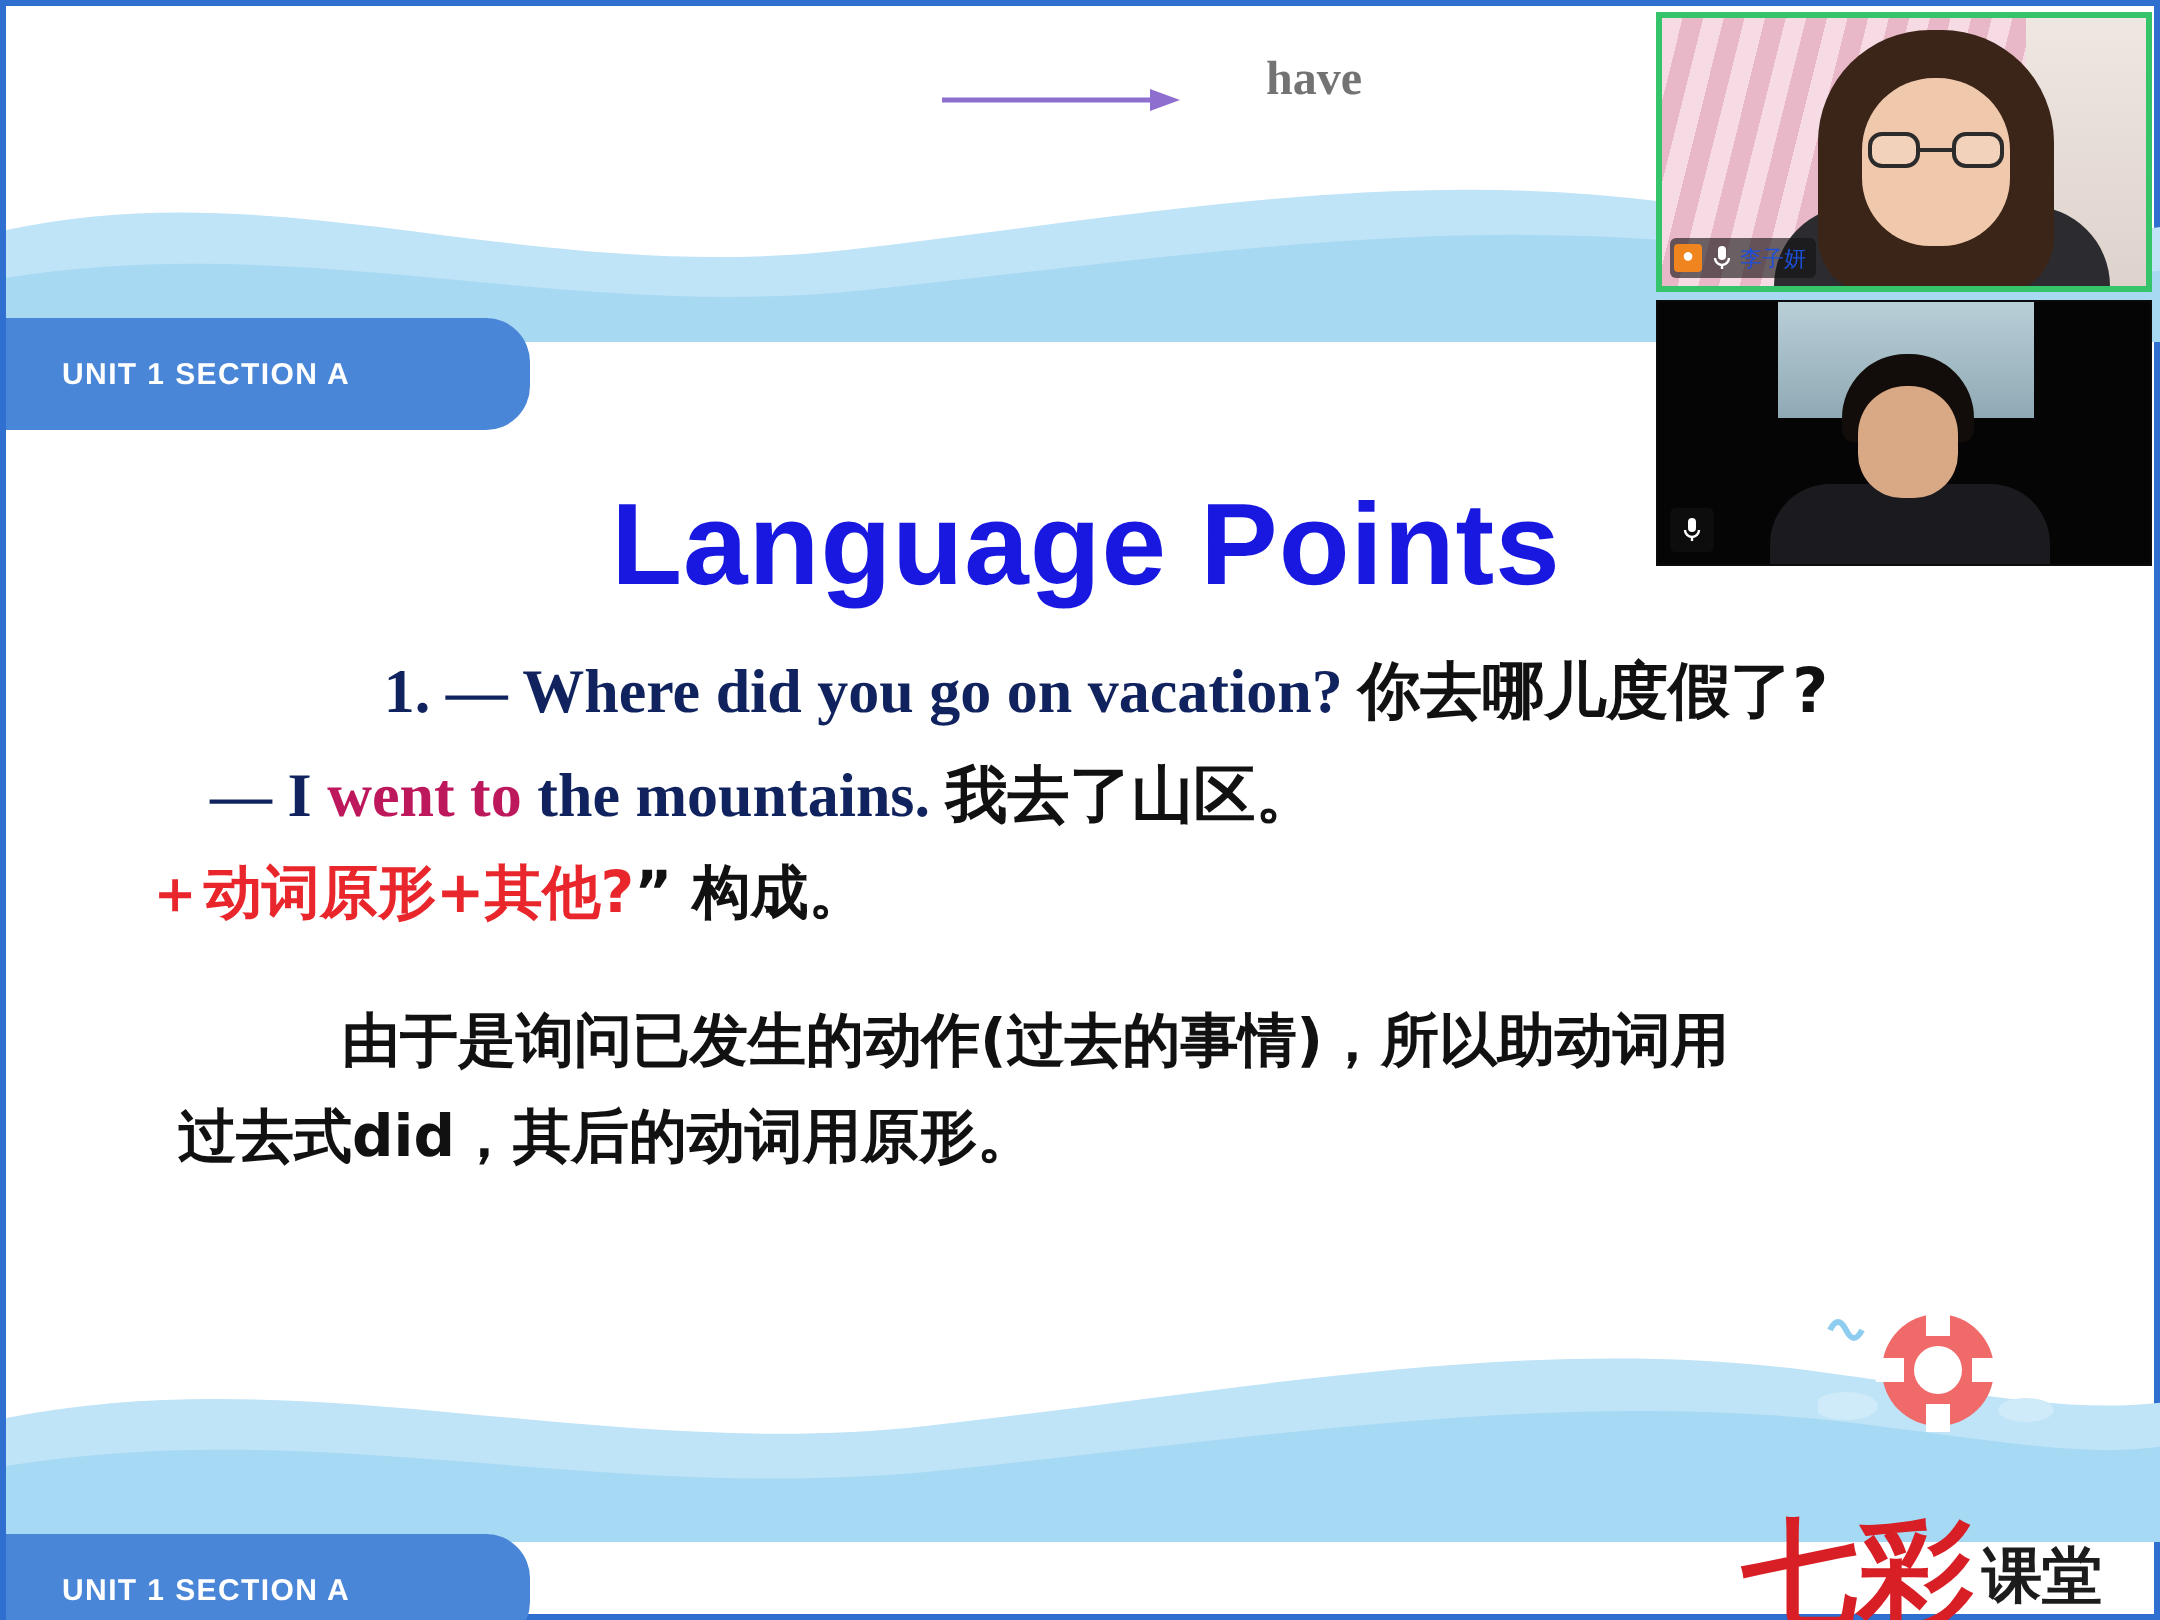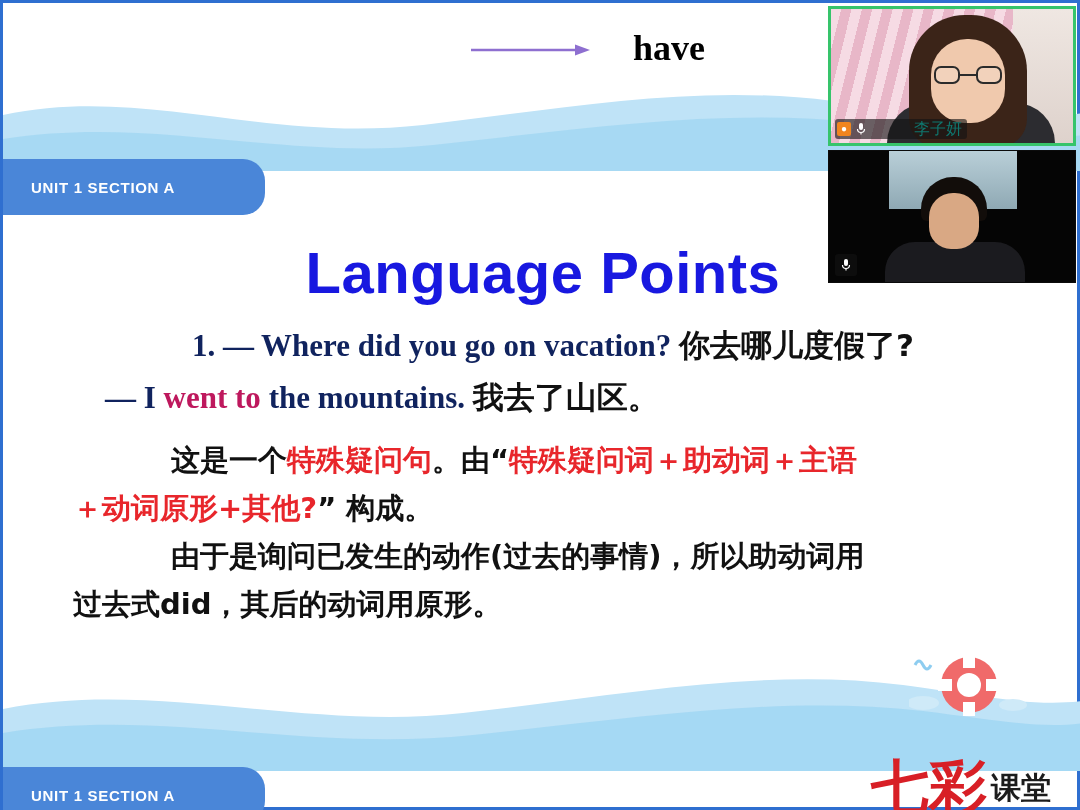--- a/index.html
+++ b/index.html
@@ -66,22 +66,22 @@
   .top-arrow {
     position: absolute;
     left: 468px; top: 40px;
     width: 120px; height: 14px;
   }
   .top-have {
     position: absolute;
     left: 630px; top: 24px;
     font-family: "Liberation Serif", serif;
     font-weight: bold;
-    font-size: 36px;
-    color: #000000;
+    font-size: 24px;
+    color: #737373;
   }
 
   
   .title {
     position: absolute;
     left: 0; top: 236px;
     width: 1080px;
     text-align: center;
     font-family: "Liberation Sans", sans-serif;
     font-weight: bold;
@@ -136,28 +136,28 @@
     margin-left: 0px;
     margin-top: 8px;
   }
   .l4 .red { color: #e8262b; }
   .l5 {
     font-family: "DejaVu Sans", sans-serif;
     font-size: 29px;
     font-weight: bold;
     color: #111;
     margin-left: 98px;
-    margin-top: 8px;
+    margin-top: 34px;
   }
   .l6 {
     font-family: "DejaVu Sans", sans-serif;
     font-size: 29px;
     font-weight: bold;
     color: #111;
-    margin-left: 0px;
+    margin-left: 16px;
     margin-top: 8px;
   }
 
   
   .ring-logo {
     position: absolute;
     right: 48px; bottom: 86px;
     width: 120px; height: 70px;
   }
   .brand-logo {
@@ -224,25 +224,24 @@
     border-radius: 2px;
     display: flex; align-items: center; justify-content: center;
     font-size: 10px; color: #fff;
     line-height: 1;
   }
   .name-badge .mic-ic {
     width: 11px; height: 14px;
     display: flex; align-items: center; justify-content: center;
   }
   .name-badge .nm {
-    color: #0f766e;
-    font-family: "DejaVu Sans", sans-serif;
-    font-size: 16px;
+    color: #1d4ed8;
+    font-family: "DejaVu Sans", sans-serif;
+    font-size: 11px;
     white-space: nowrap;
-    margin-left: 44px;
   }
   .mic-float {
     position: absolute;
     left: 6px; bottom: 6px;
     width: 22px; height: 22px;
     background: rgba(20,20,20,0.55);
     border-radius: 3px;
     display: flex; align-items: center; justify-content: center;
   }
 
@@ -341,23 +340,20 @@
       </div>
 
       <div class="line l2">
         <span>—</span>
         <span>I</span>
         <span class="red">went to</span>
         <span>the mountains.</span>
         <span class="cn">我去了山区。</span>
       </div>
 
-      <div class="line l3">
-        <span>这是一个</span><span class="red">特殊疑问句</span><span>。由“</span><span class="red">特殊疑问词＋助动词＋主语</span>
-      </div>
 
       <div class="line l4">
         <span class="red">＋动词原形+其他?</span><span>” 构成。</span>
       </div>
 
       <div class="line l5">由于是询问已发生的动作(过去的事情)，所以助动词用</div>
       <div class="line l6">过去式did，其后的动词用原形。</div>
     </div>
 
     <svg class="ring-logo" viewBox="0 0 120 70">

